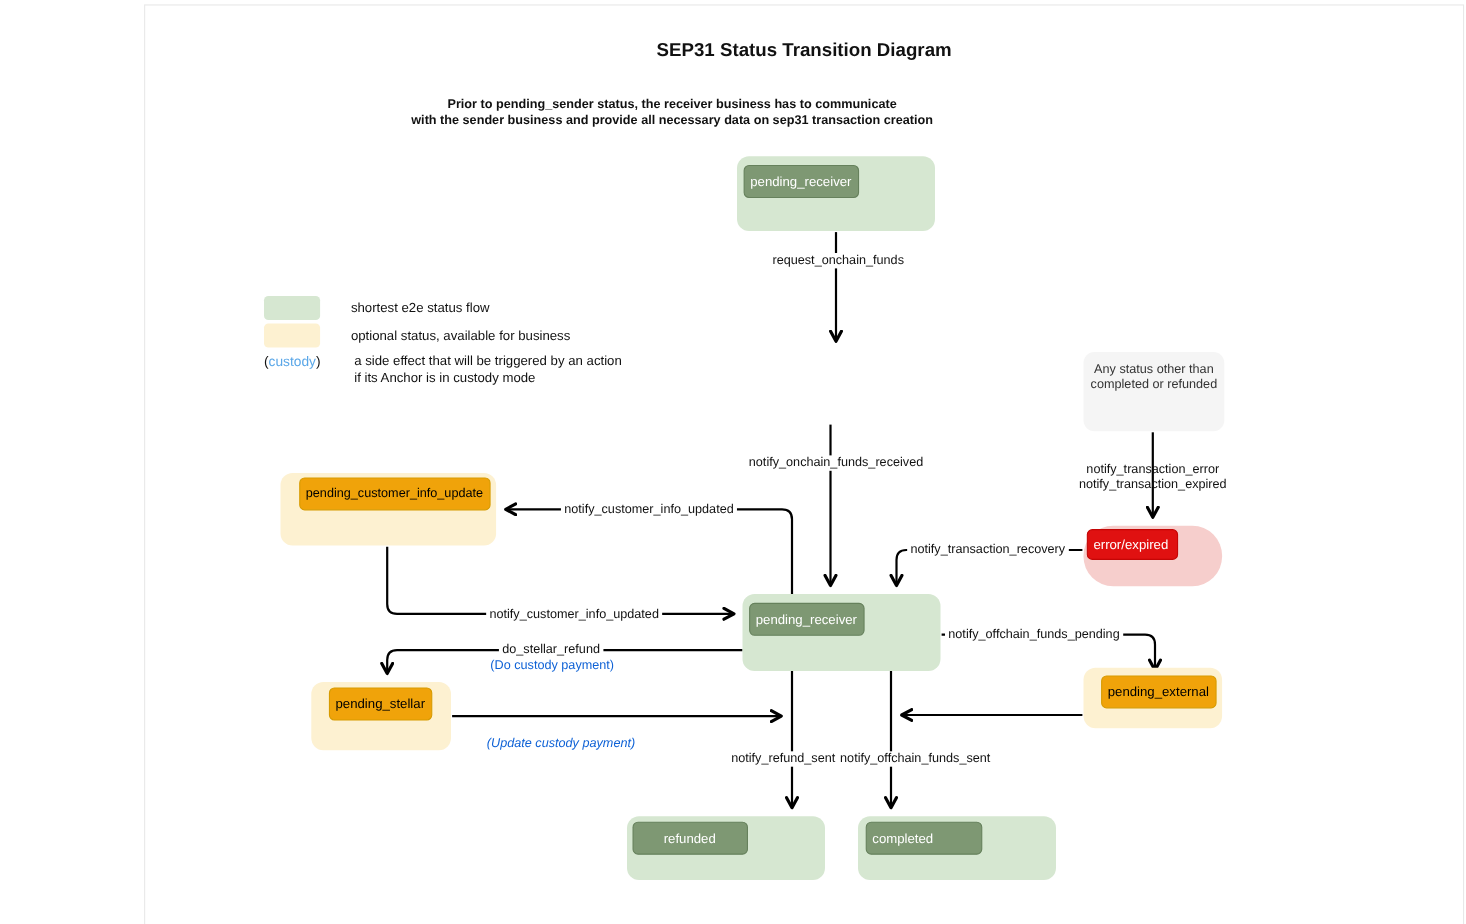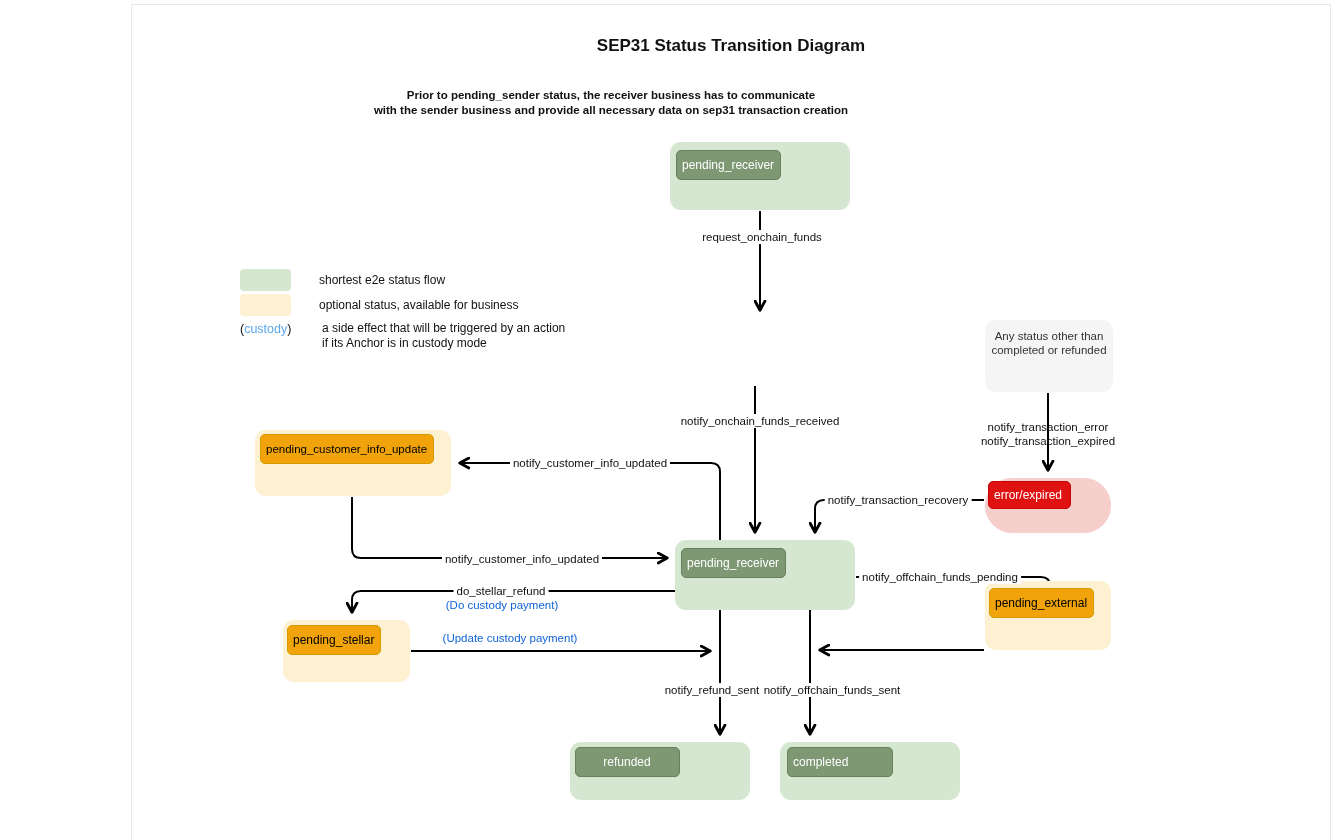--- a/index.html
+++ b/index.html
@@ -9,21 +9,21 @@
   .abs { position:absolute; }
   .title { font-size:17px; font-weight:bold; color:#111; text-align:center; }
   .subtitle { font-size:11.5px; font-weight:bold; color:#111; text-align:center; line-height:15px; }
   .node { position:absolute; border-radius:11px; }
   .node-green { background:var(--green-fill); }
   .node-yellow { background:var(--yellow-fill); }
   .node-pink { background:var(--pink-fill);border-radius:27px; }
   .node-gray { background:var(--gray-fill); border-radius:10px; }
   .chip { position:absolute; border-radius:5px; font-size:12px; white-space:nowrap; padding:7px 6px 7px 5px; line-height:14px; }
   .chip-green { background:var(--green-label-bg); border:1px solid #66815c; color:#ffffff; }
-  .chip-orange { background:var(--orange-label-bg); border:1px solid #d79b00; color:#000000; }
+  .chip-orange { background:var(--orange-label-bg); border:1px solid #d79b00; color:#000000;margin-left:12px; }
   .chip-red { background:var(--red-label-bg); border:1px solid #c40606; color:#ffffff; }
   .edge-label { position:absolute; transform:translate(-50%,-50%); background:#ffffff; padding:0 3px; font-size:11.5px; color:#111; white-space:nowrap; line-height:14px; }
   .edge-label.no-bg { background:transparent; }
   .blue { color:var(--action-blue); }
   .legend-swatch { position:absolute; width:51px; height:22px; border-radius:4px; }
   .legend-text { position:absolute; font-size:12px; color:#111; line-height:15px; white-space:nowrap;margin-left:20px; }
   .fn-token { font-size:12.5px; color:#111; }
   .fn-token .w { color:var(--function-blue); }
   .gray-note { font-size:11.5px; color:#333; text-align:center; line-height:14px; padding-top:9px; }
   svg.wires { position:absolute; left:0; top:0; pointer-events:none; }
@@ -93,38 +93,38 @@
   </div>
 
   <div class="node node-green" style="left:675px; top:540px; width:180px; height:70px;">
     <span class="chip chip-green" style="left:6px; top:8px;">pending_receiver</span>
   </div>
 
   <div class="node node-yellow" style="left:283px; top:620px; width:127px; height:62px;padding-left:32px;">
     <span class="chip chip-orange" style="left:4px; top:5px;">pending_stellar</span>
   </div>
 
-  <div class="node node-yellow" style="left:985px; top:581px; width:126px; height:69px;">
+  <div class="node node-yellow" style="left:985px; top:607px; width:126px; height:55px;">
     <span class="chip chip-orange" style="left:4px; top:7px;">pending_external</span>
   </div>
 
   <div class="node node-green" style="left:570px; top:742px; width:180px; height:58px;text-align:center;">
     <span class="chip chip-green" style="left:5px; top:5px; width:105px;">refunded</span>
   </div>
 
   <div class="node node-green" style="left:780px; top:742px; width:180px; height:58px;">
     <span class="chip chip-green" style="left:7px; top:5px; width:106px;">completed</span>
   </div>
 
   <div class="edge-label" style="left:762px; top:237px;">request_onchain_funds</div>
   <div class="edge-label" style="left:760px; top:421px;">notify_onchain_funds_received</div>
   <div class="edge-label" style="left:590px; top:463px;">notify_customer_info_updated</div>
   <div class="edge-label" style="left:522px; top:559px;">notify_customer_info_updated</div>
   <div class="edge-label" style="left:501px; top:591px;">do_stellar_refund</div>
   <div class="edge-label no-bg blue" style="left:502px; top:605px;">(Do custody payment)</div>
-  <div class="edge-label blue" style="left:510px; top:638px;">(Update custody payment)</div>
+  <div class="edge-label blue" style="left:510px; top:676px;font-style:italic;">(Update custody payment)</div>
   <div class="edge-label" style="left:712px; top:690px;">notify_refund_sent</div>
   <div class="edge-label" style="left:832px; top:690px;">notify_offchain_funds_sent</div>
   <div class="edge-label" style="left:940px; top:577px;">notify_offchain_funds_pending</div>
   <div class="edge-label" style="left:898px; top:500px;">notify_transaction_recovery</div>
   <div class="edge-label no-bg" style="left:1048px; top:427px;">notify_transaction_error</div>
   <div class="edge-label no-bg" style="left:1048px; top:441px;">notify_transaction_expired</div>
 </div>
 
 </body></html>

